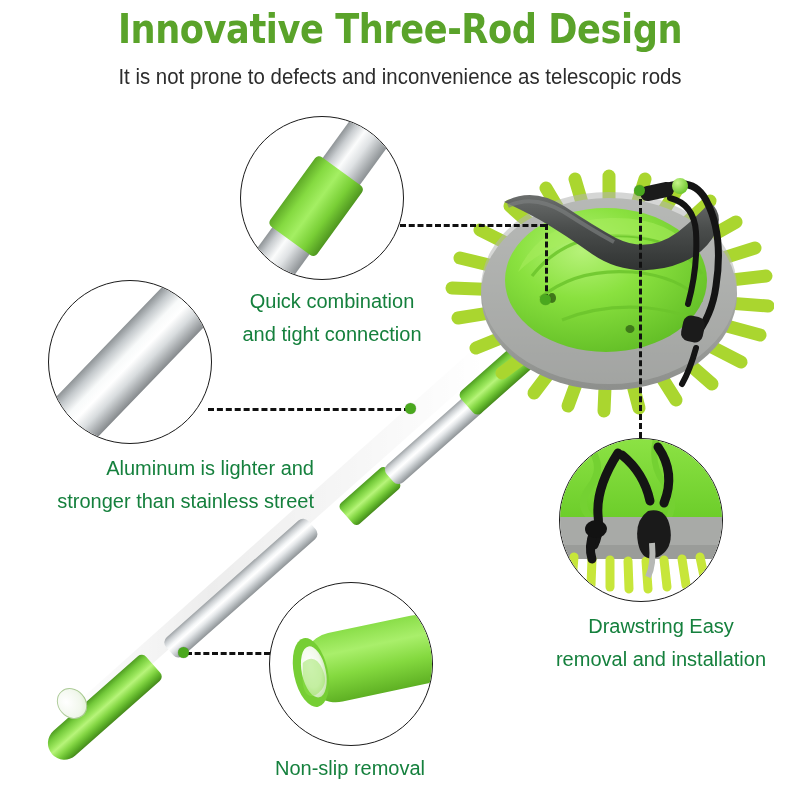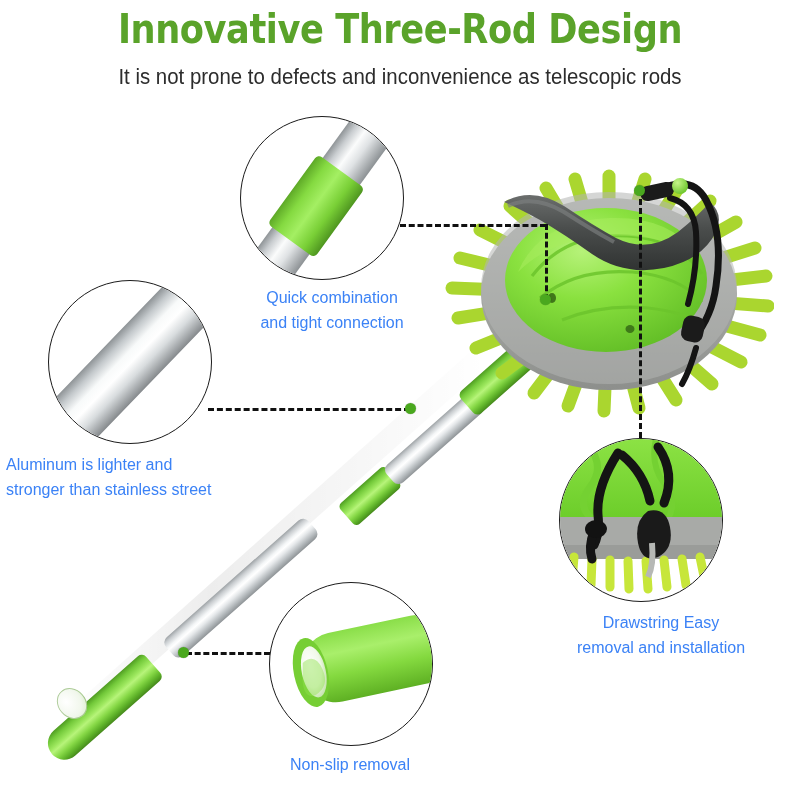--- a/index.html
+++ b/index.html
@@ -16,21 +16,21 @@
     transform:scaleX(.88);transform-origin:50% 50%;
     white-space:nowrap;
   }
   #subtitle{
     position:absolute;left:0;top:64px;width:800px;text-align:center;
     font-size:21.5px;color:#2c2c2c;line-height:26px;white-space:nowrap;
     transform:scaleX(.95);transform-origin:50% 50%;
   }
 
   
-  .caption{position:absolute;color:#3b82f6;font-size:16px;line-height:25px;
+  .caption{position:absolute;color:#15803d;font-size:20px;line-height:33px;
            white-space:pre-line;}
 
   
   .circle{position:absolute;border-radius:50%;border:1.7px solid #1b1b1b;
           overflow:hidden;background:#fff;}
 
   
   .dash-h{position:absolute;height:0;border-top:3px dashed #111;}
   .dash-v{position:absolute;width:0;border-left:3px dashed #111;}
   .dot{position:absolute;width:11px;height:11px;border-radius:50%;
@@ -238,21 +238,21 @@
             <stop offset="52%" stop-color="#ffffff"></stop>
           <stop offset="72%" stop-color="#d8dcde"></stop>
             <stop offset="100%" stop-color="#85898c"></stop>
         </linearGradient>
       </defs>
       <g transform="rotate(-46 81 81)">
         <rect x="-30" y="52" width="222" height="58" rx="6" fill="url(#c2alu)"></rect>
       </g>
     </svg>
   </div>
-  <div class="caption" style="left:6px;top:452px;width:300px;text-align:left;">Aluminum is lighter and
+  <div class="caption" style="left:14px;top:452px;width:300px;text-align:right;">Aluminum is lighter and
 stronger than stainless street</div>
 
   <div class="circle" style="left:559px;top:438px;width:162px;height:162px;">
     <svg width="162" height="162" viewBox="0 0 162 162">
       <defs>
         <linearGradient id="c3grn" x1="0" y1="0" x2="0" y2="1">
           <stop offset="0%" stop-color="#8ce244"></stop>
             <stop offset="100%" stop-color="#6ccd2a"></stop>
         </linearGradient>
       </defs>

